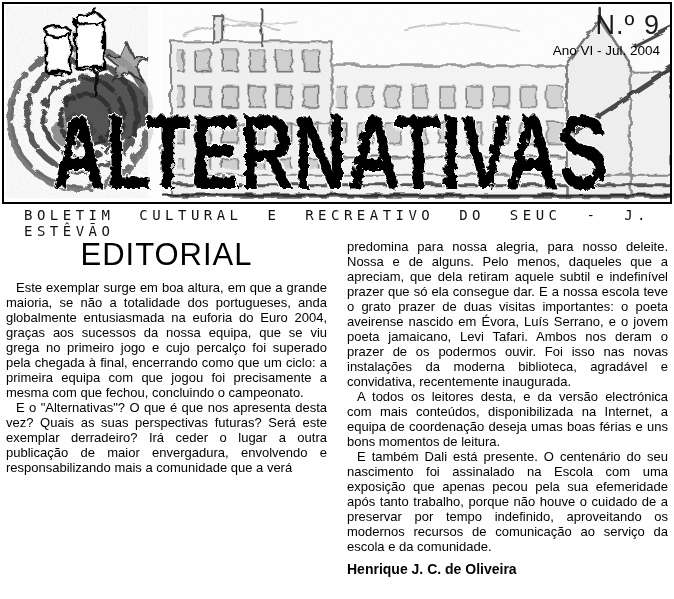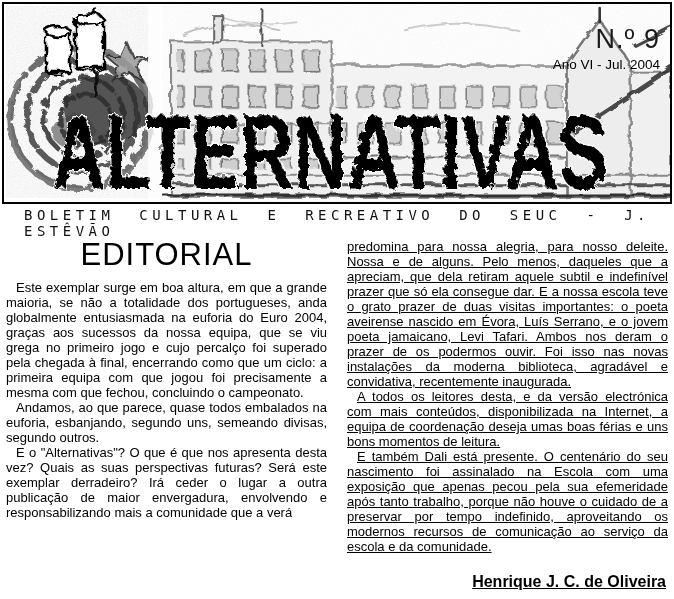--- a/index.html
+++ b/index.html
@@ -11,21 +11,21 @@
   
   .header-box{
     position:absolute;left:2px;top:2px;width:666px;height:198px;
     border:2px solid #000;display:flex;background:#fff;
   }
   .emblem-wrap{width:158px;height:100%;position:relative;background:#fff;}
   .emblem-wrap svg{position:absolute;left:2px;top:2px;}
   .building-wrap{flex:1;position:relative;background:#fff;}
   .building-wrap svg{position:absolute;left:0;top:0;width:100%;height:100%;}
   .issue-block{
-    position:absolute;top:20px;right:10px;text-align:right;z-index:4;
+    position:absolute;top:6px;right:10px;text-align:right;z-index:4;
   }
   .issue-number{
     font-size:27px;letter-spacing:1px;color:#1a1a1a;
     font-family:"Liberation Sans",sans-serif;
   }
   .issue-date{
     font-size:13.5px;margin-top:2px;color:#000000;
   }
   .masthead-title-svg{
     position:absolute;left:44px;top:84px;width:566px;height:116px;
@@ -39,34 +39,34 @@
     font-size:14px;letter-spacing:0.32em;
     text-align:justify;text-align-last:justify;
     color:#111;white-space:normal;
   }
   
   .content{
     position:absolute;left:6px;top:237px;width:662px;bottom:0;
     display:flex;gap:20px;overflow:hidden;
   }
   .col{flex:1;min-width:0;}
-  .col-right{padding-top:2px;text-decoration:underline;}
+  .col-right{padding-top:2px;}
   h1.editorial{
     font-size:31px;font-weight:400;text-align:center;
     margin:2px 0 8px 0;letter-spacing:1px;line-height:1.05;
     font-family:"Liberation Sans",sans-serif;
   }
   .content p{
     margin:0;font-size:13px;line-height:15px;text-align:justify;
     text-indent:10px;overflow-wrap:break-word;
   }
   .content p.no-indent{text-indent:0;}
   .signature{
-    text-align:right;font-weight:bold;font-size:16px;
-    margin-top:19px;padding-right:2px;
+    text-align:left;font-weight:bold;font-size:14px;
+    margin-top:7px;padding-right:2px;
   }
 </style>
 </head>
 <body>
 
 <div class="header-box">
 
   <div class="emblem-wrap">
     <svg width="154" height="192" viewBox="0 0 154 192">
       <defs>
@@ -162,21 +162,20 @@
     <text x="2" y="98" textLength="556" lengthAdjust="spacingAndGlyphs" font-family="Liberation Sans, sans-serif" font-weight="bold" font-size="104" fill="#000" stroke="#ffffff" stroke-width="3" paint-order="stroke" filter="url(#roughT)">ALTERNATIVAS</text>
   </svg>
 </div>
 
 <div class="subtitle">BOLETIM CULTURAL E RECREATIVO DO SEUC - J. ESTÊVÃO</div>
 
 <div class="content">
   <div class="col col-left">
     <h1 class="editorial">EDITORIAL</h1>
     <p>Este exemplar surge em boa altura, em que a grande maioria, se não a totalidade dos portugueses, anda globalmente entusiasmada na euforia do Euro 2004, graças aos sucessos da nossa equipa, que se viu grega no primeiro jogo e cujo percalço foi superado pela chegada à final, encerrando como que um ciclo: a primeira equipa com que jogou foi precisamente a mesma com que fechou, concluindo o campeonato.</p>
-    <p>Andamos, ao que parece, quase todos embalados na euforia, esbanjando, segundo uns, semeando divisas, segundo outros.</p>
     <p>E o "Alternativas"? O que é que nos apresenta desta vez? Quais as suas perspectivas futuras? Será este exemplar derradeiro? Irá ceder o lugar a outra publicação de maior envergadura, envolvendo e responsabilizando mais a comunidade que a verá</p>
   </div>
   <div class="col col-right">
     <p class="no-indent">predomina para nossa alegria, para nosso deleite. Nossa e de alguns. Pelo menos, daqueles que a apreciam, que dela retiram aquele subtil e indefinível prazer que só ela consegue dar. E a nossa escola teve o grato prazer de duas visitas importantes: o poeta aveirense nascido em Évora, Luís Serrano, e o jovem poeta jamaicano, Levi Tafari. Ambos nos deram o prazer de os podermos ouvir. Foi isso nas novas instalações da moderna biblioteca, agradável e convidativa, recentemente inaugurada.</p>
     <p>A todos os leitores desta, e da versão electrónica com mais conteúdos, disponibilizada na Internet, a equipa de coordenação deseja umas boas férias e uns bons momentos de leitura.</p>
     <p>E também Dali está presente. O centenário do seu nascimento foi assinalado na Escola com uma exposição que apenas pecou pela sua efemeridade após tanto trabalho, porque não houve o cuidado de a preservar por tempo indefinido, aproveitando os modernos recursos de comunicação ao serviço da escola e da comunidade.</p>
     <div class="signature">Henrique J. C. de Oliveira</div>
   </div>
 </div>
 

